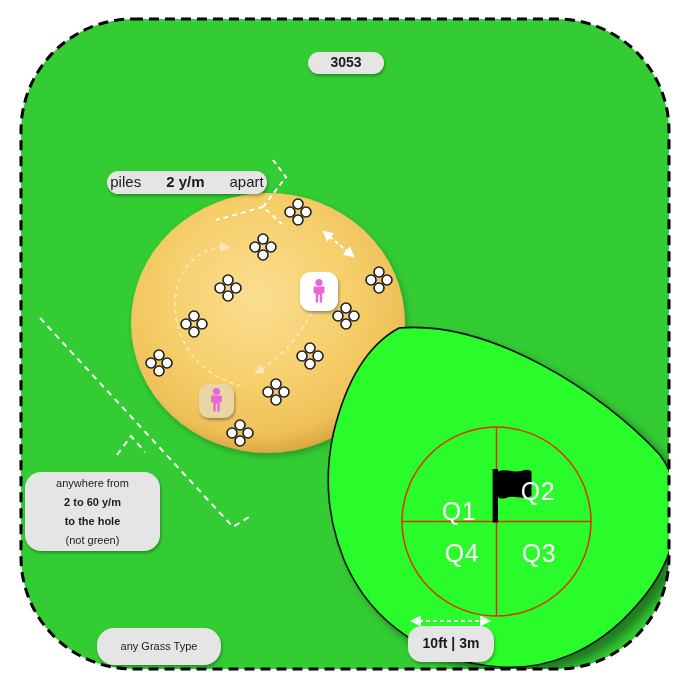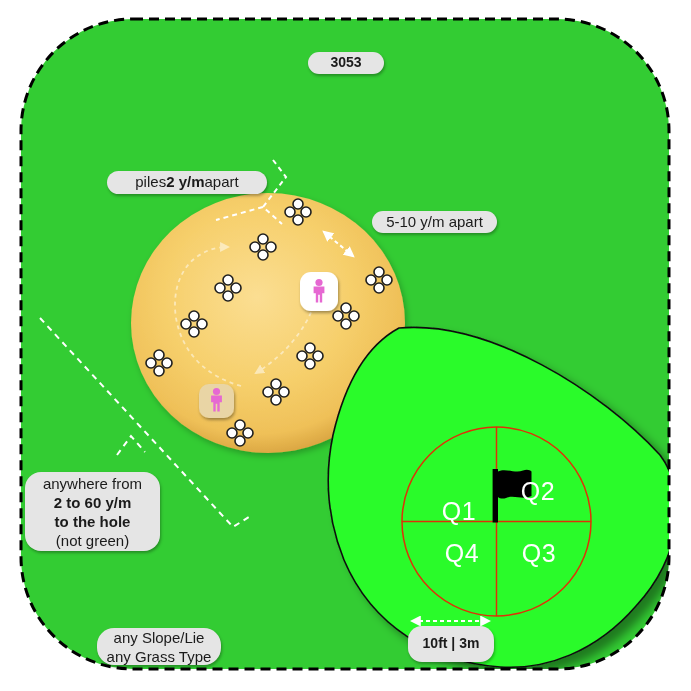--- a/index.html
+++ b/index.html
@@ -8,22 +8,22 @@
   #stage{position:absolute;left:0;top:0;width:691px;height:691px;}
   svg{position:absolute;left:0;top:0;}
   .pill{
     position:absolute;background:#e5e5e5;border-radius:14px;
     box-shadow:1px 2px 3px rgba(0,0,0,0.30);
     display:flex;align-items:center;justify-content:center;
     text-align:center;white-space:nowrap;line-height:1.25;
   }
   .pill .b{font-weight:700;}
   .badge{font-weight:700;font-size:14px;}
-  .lbl{font-size:15px;}
-  .note{font-size:15px;line-height:19px;white-space:normal;}
+  .lbl{font-size:15px;gap:25px;}
+  .note{font-size:11px;line-height:19px;white-space:normal;}
   .note .b{font-weight:700;}
   .scale{font-size:14px;font-weight:600;}
   .q-label{
     position:absolute;color:#ffffff;font-size:25px;
     transform:translate(-50%,-50%);letter-spacing:0.5px;
   }
 </style>
 </head>
 <body>
 
@@ -141,36 +141,32 @@
 <div class="pill badge" style="left:308px;top:52px;width:76px;height:22px;">
   <span>3053</span>
 </div>
 
 <div class="pill lbl" style="left:107px;top:171px;width:160px;height:23px;">
   <span>piles </span>
       <span class="b">2 y/m</span>
       <span> apart</span>
 </div>
 
-<div class="pill lbl" style="left:372px;top:211px;width:125px;height:22px;">
-  <span>5-10 y/m apart</span>
-</div>
 
 <div class="pill note" style="left:25px;top:472px;width:135px;height:79px;border-radius:16px;">
   <div>
     <div>anywhere from</div>
     <div class="b">2 to 60 y/m</div>
     <div class="b">to the hole</div>
     <div>(not green)</div>
   </div>
 </div>
 
 <div class="pill note" style="left:97px;top:628px;width:124px;height:37px;border-radius:17px;">
   <div>
-    <div>any Slope/Lie</div>
     <div>any Grass Type</div>
   </div>
 </div>
 
 <div class="pill scale" style="left:408px;top:626px;width:86px;height:36px;">
   <span>10ft | 3m</span>
 </div>
 
 <div class="q-label" style="left:459px;top:491px;margin-top:20px;">Q1</div>
 <div class="q-label" style="left:538px;top:491px;">Q2</div>

